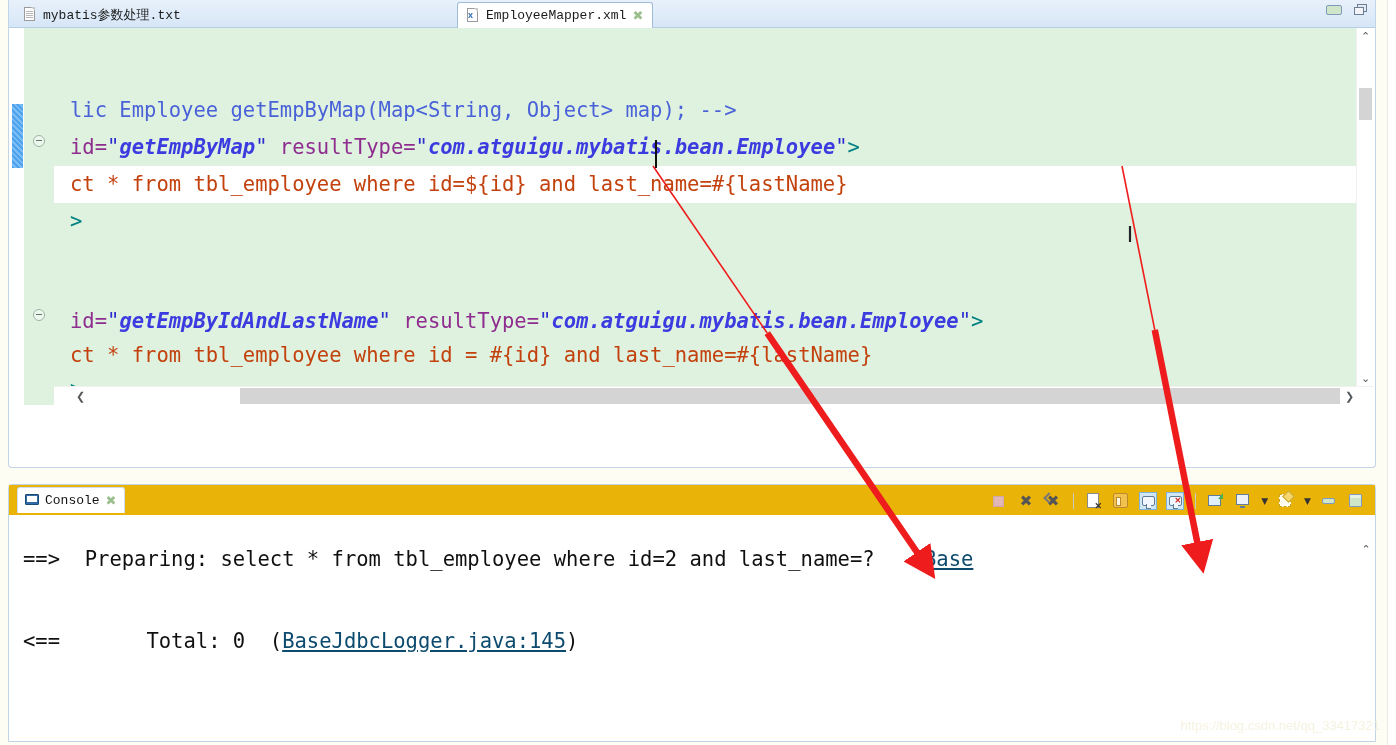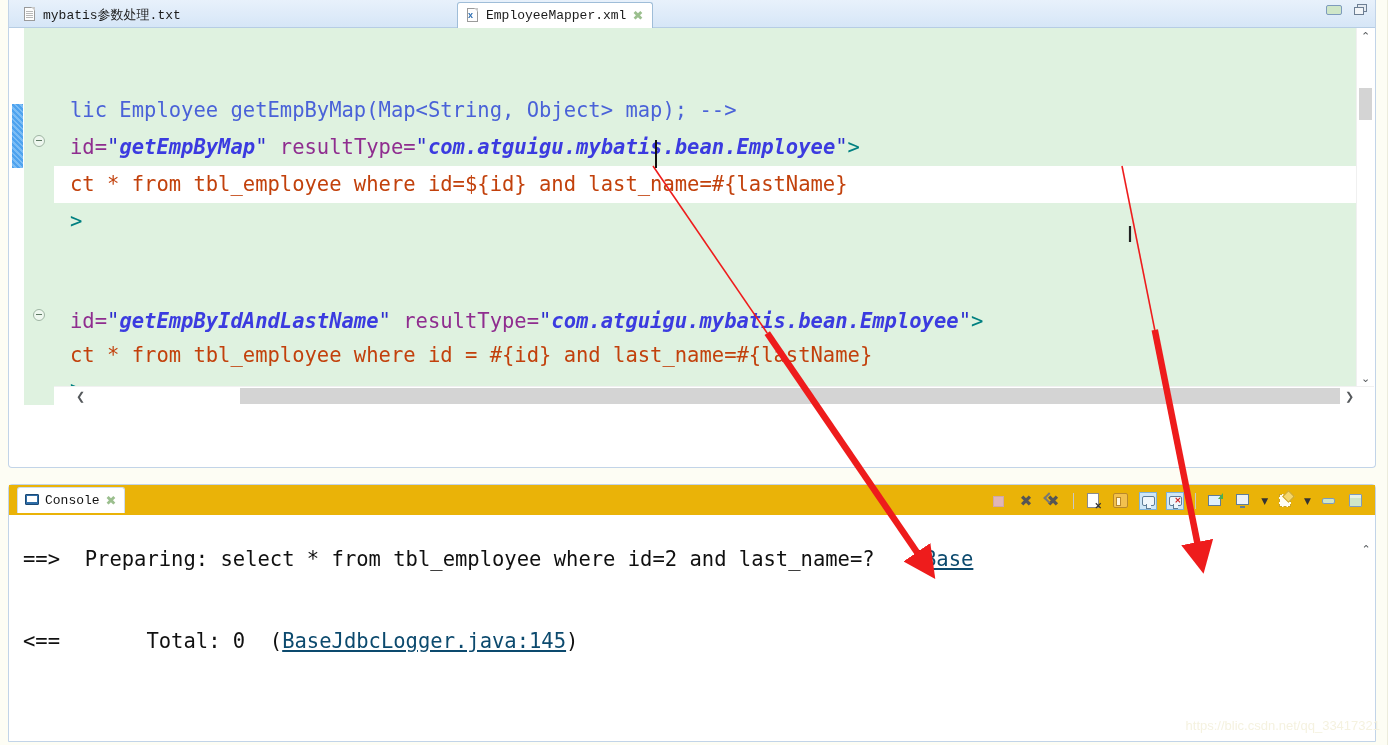--- a/index.html
+++ b/index.html
@@ -450,15 +450,15 @@
       </marker>
     </defs>
     <g id="arrow-group">
         <line x1="653" y1="166" x2="767.24" y2="333.15999999999997" stroke="#ee1c1c" stroke-width="1.6"></line>
         <line x1="767.24" y1="333.15999999999997" x2="925" y2="564" stroke="#ee1c1c" stroke-width="6.5" marker-end="url(#ah)"></line>
         <line x1="1122" y1="166" x2="1154.76" y2="329.79999999999995" stroke="#ee1c1c" stroke-width="1.6"></line>
         <line x1="1154.76" y1="329.79999999999995" x2="1200" y2="556" stroke="#ee1c1c" stroke-width="6.5" marker-end="url(#ah)"></line>
       </g>
   </svg>
 
-  <div id="watermark">https://blic.csdn.net/qq_33417321</div>
+  <div id="watermark">https://blog.csdn.net/qq_33417321</div>
   <div id="right-edge"></div>
 </div>
 
 </body></html>

